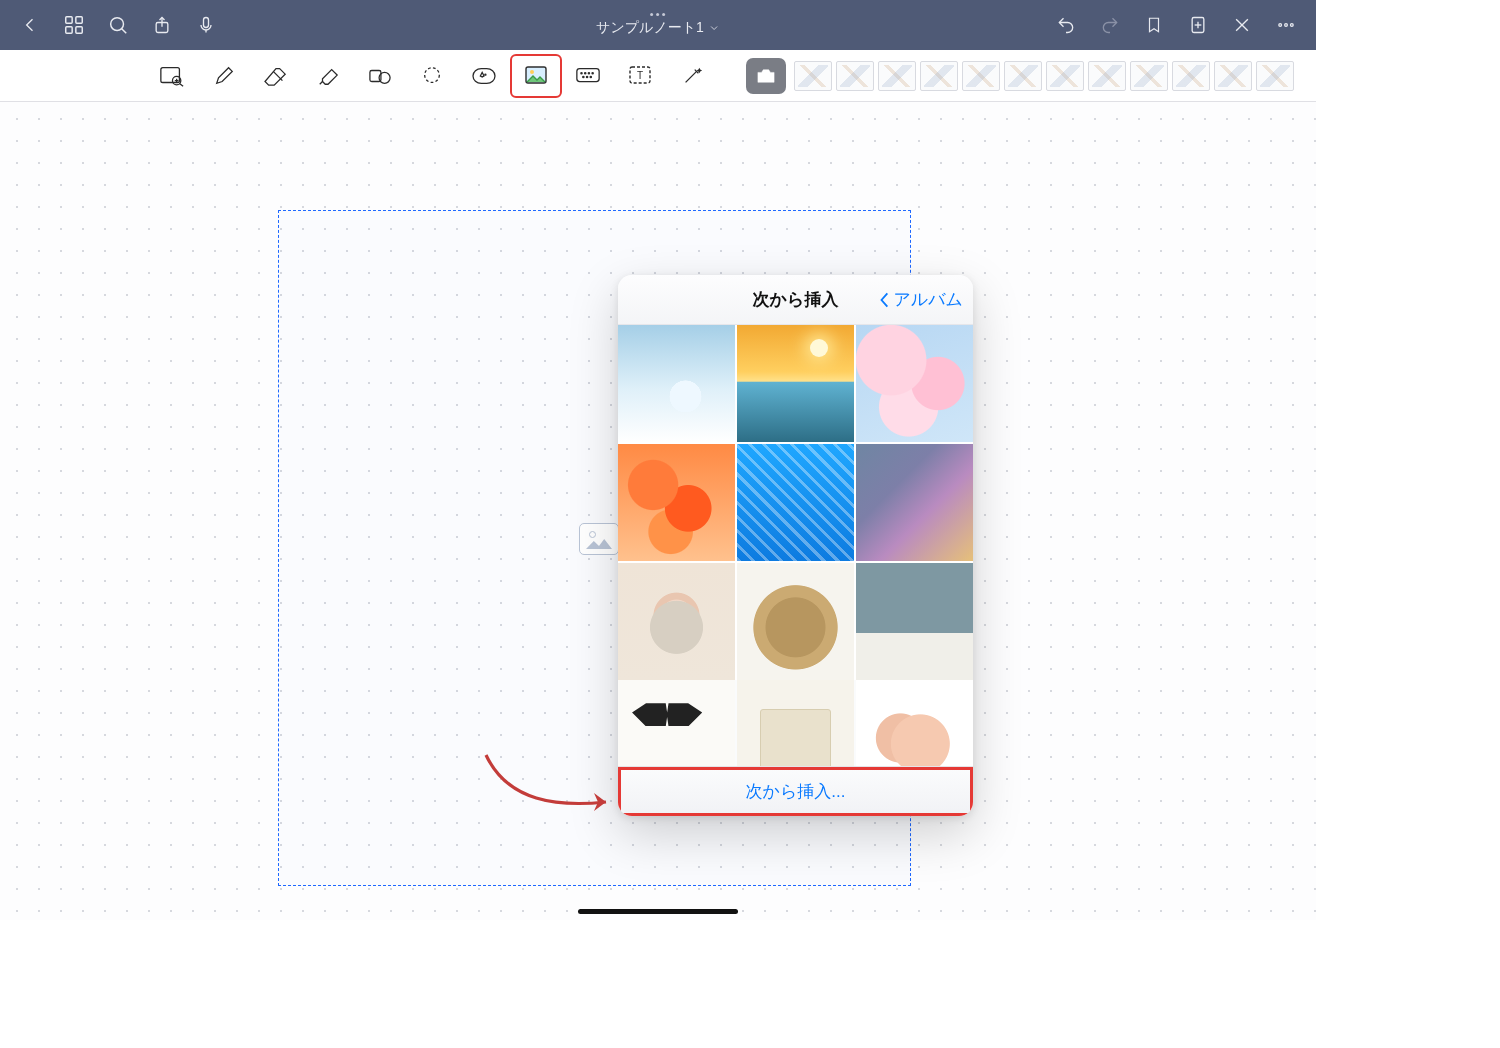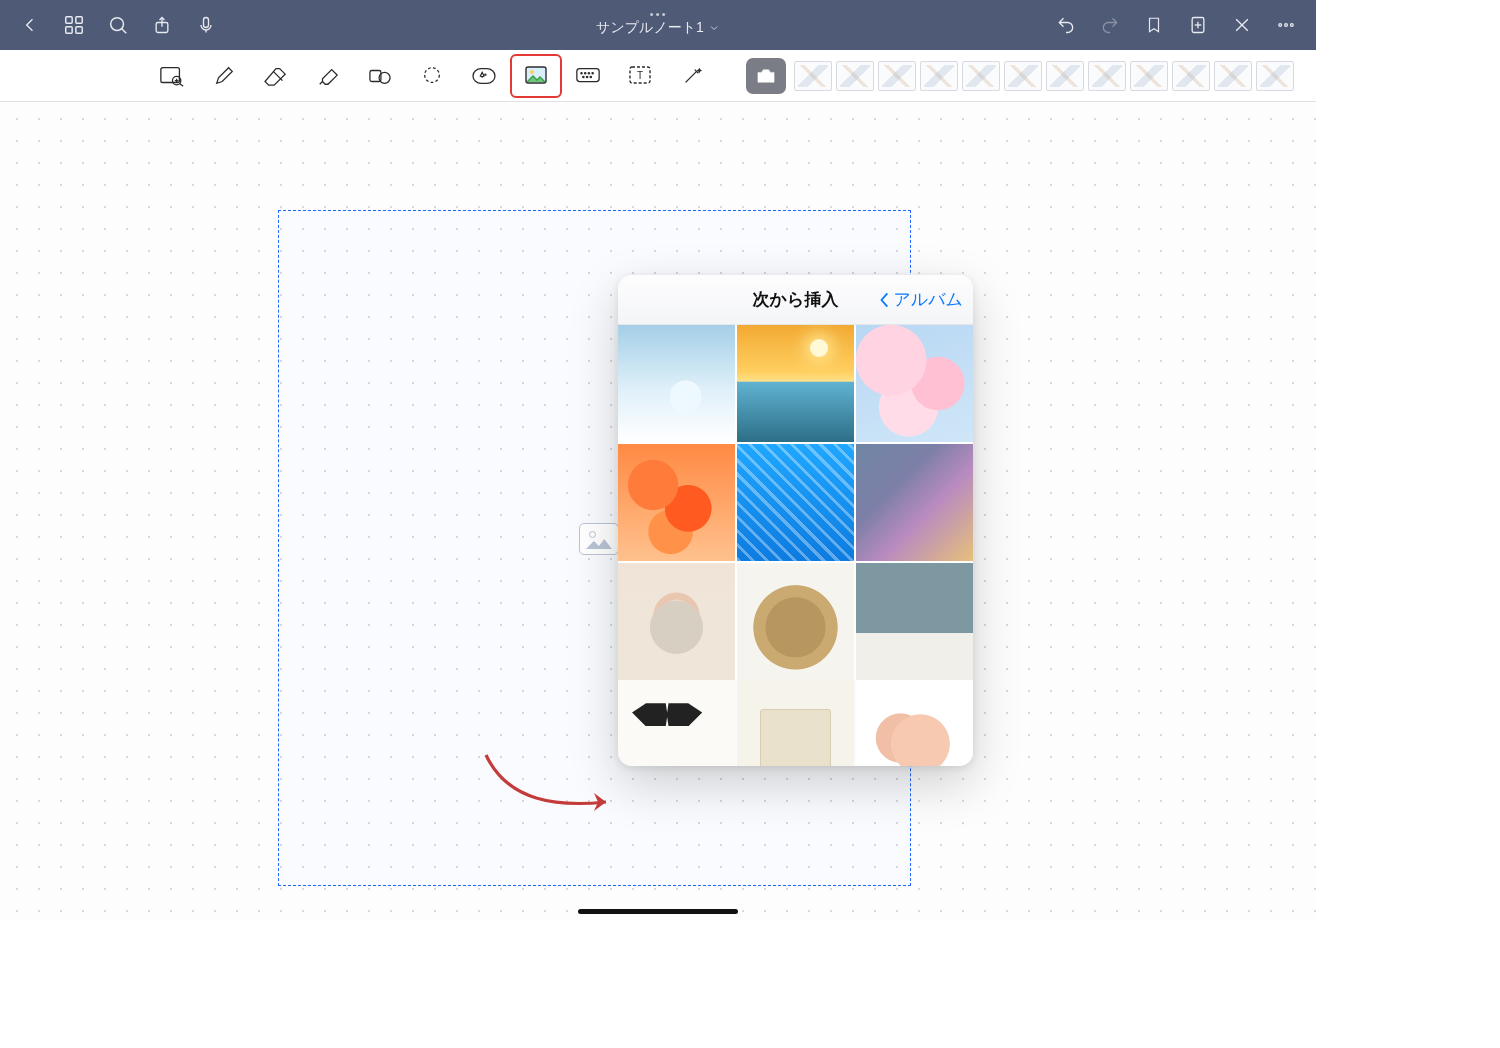--- a/index.html
+++ b/index.html
@@ -450,20 +450,23 @@
       <div class="photo-cell img-gradient"></div>
       <div class="photo-cell img-stone"></div>
       <div class="photo-cell img-hat"></div>
       <div class="photo-cell img-sweater"></div>
     </div>
     <div class="row-clip">
       <div class="photo-cell img-sunglasses"></div>
       <div class="photo-cell img-bag"></div>
       <div class="photo-cell img-feet"></div>
     </div>
+    <div class="popup-footer hl">
+      <span>次から挿入...</span>
+    </div>
   </div>
 
   <div class="arrow">
     <svg width="150" height="80" viewBox="0 0 150 80">
       <path d="M8 8 C 30 55, 80 60, 128 55"></path>
       <path class="head" d="M128 55 l-12 -9 l4 9 l-4 9 z"></path>
     </svg>
   </div>
 
   <div class="home-indicator"></div>

